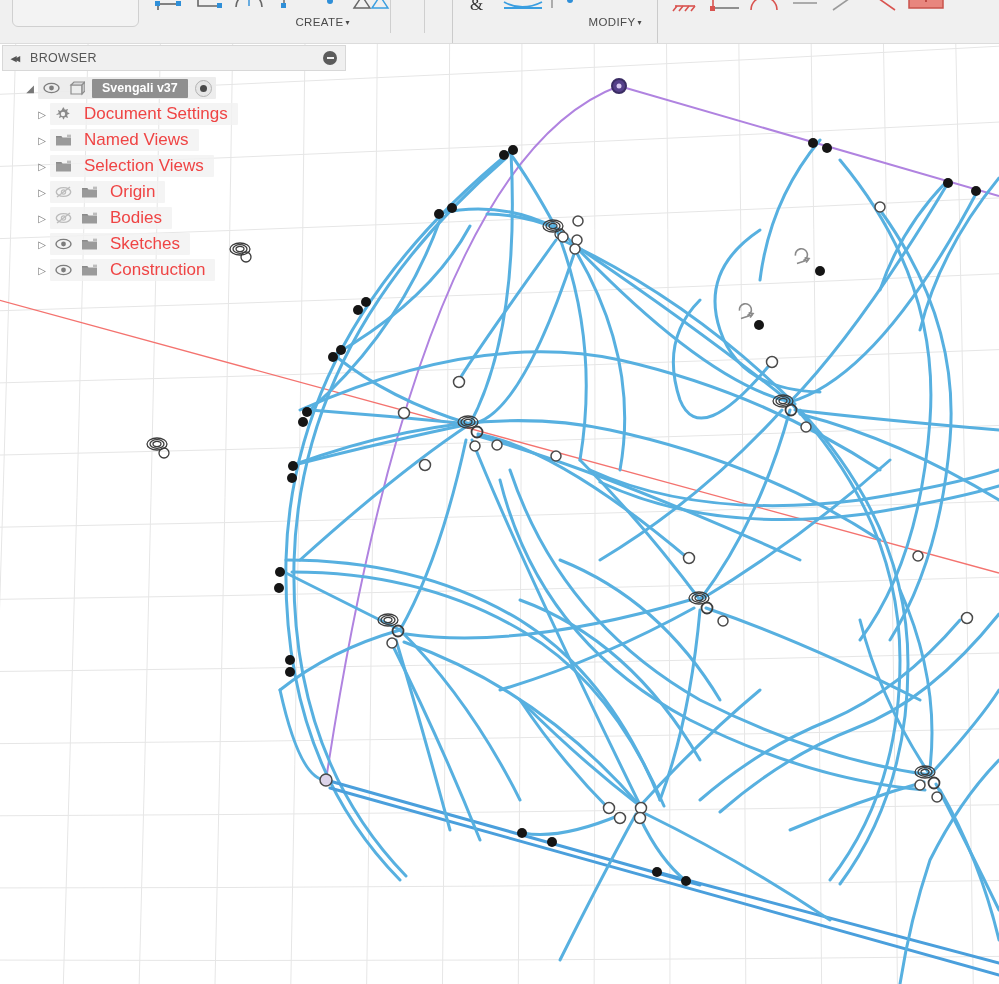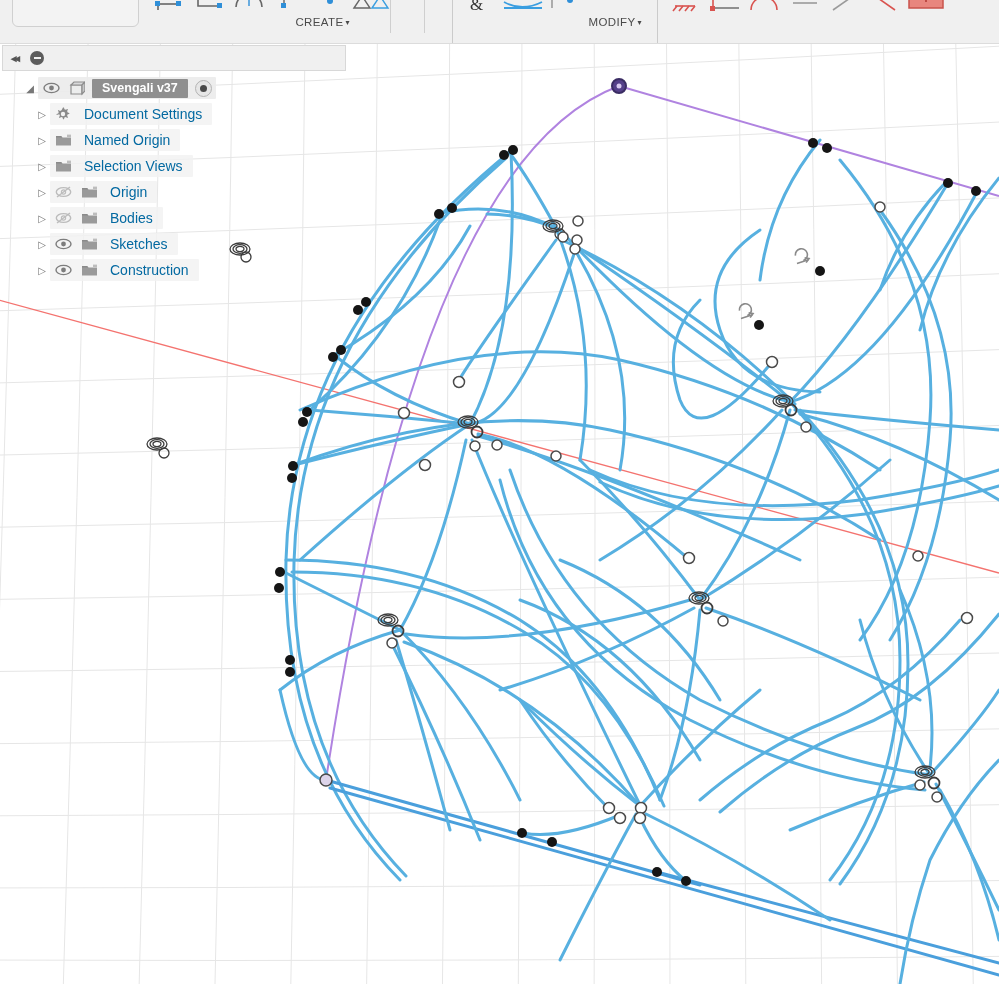--- a/index.html
+++ b/index.html
@@ -186,22 +186,22 @@
     flex: 0 0 26px;
   }
   .folder {
     width: 26px;
     display: flex;
     align-items: center;
     justify-content: center;
     flex: 0 0 26px;
   }
   .node .label {
-    color: #0369a1;
-    font-size: 14px;
+    color: #ef4444;
+    font-size: 17px;
     padding-left: 8px;
     white-space: nowrap;
   }
   .node.root .label {
     background: #8f8f8f;
     color: #ffffff;
     font-weight: bold;
     padding: 2px 10px 3px 10px;
     border-radius: 1px;
     font-size: 12.5px;
@@ -640,20 +640,21 @@
             <path d="M21 -4 L21 2" stroke="#b23b35" stroke-width="1.6"></path>
           </svg>
         </span>
       </div>
     </div>
   </div>
 
   <div id="browser">
     <div id="browser-header">
       <span class="collapse-arrows">◂◂</span>
+      <span class="bh-title">BROWSER</span>
       <span class="minus-btn">
           <i></i>
         </span>
     </div>
 
     <div id="browser-tree">
 
       <div class="node root">
         <span class="root-indent"></span>
         <span class="twisty">◢</span>
@@ -696,21 +697,21 @@
         <span class="child-indent"></span>
         <span class="twisty">▷</span>
         <span class="nodebox">
           <span class="folder">
             <svg width="17" height="14" viewBox="0 0 17 14">
               <path d="M1 3 L6 3 L7.5 4.6 L16 4.6 L16 12.6 L1 12.6 Z" fill="#9a9a9a"></path>
               <path d="M1 3 L6 3 L7.5 4.6 L1 4.6 Z" fill="#8a8a8a"></path>
               <path d="M12 1.6 L16 1.6 L16 4 L12 4 Z" fill="#bdbdbd"></path>
             </svg>
           </span>
-          <span class="label">Named Origin</span>
+          <span class="label">Named Views</span>
         </span>
       </div>
 
       <div class="node">
         <span class="child-indent"></span>
         <span class="twisty">▷</span>
         <span class="nodebox">
           <span class="folder">
             <svg width="17" height="14" viewBox="0 0 17 14">
               <path d="M1 3 L6 3 L7.5 4.6 L16 4.6 L16 12.6 L1 12.6 Z" fill="#9a9a9a"></path>

